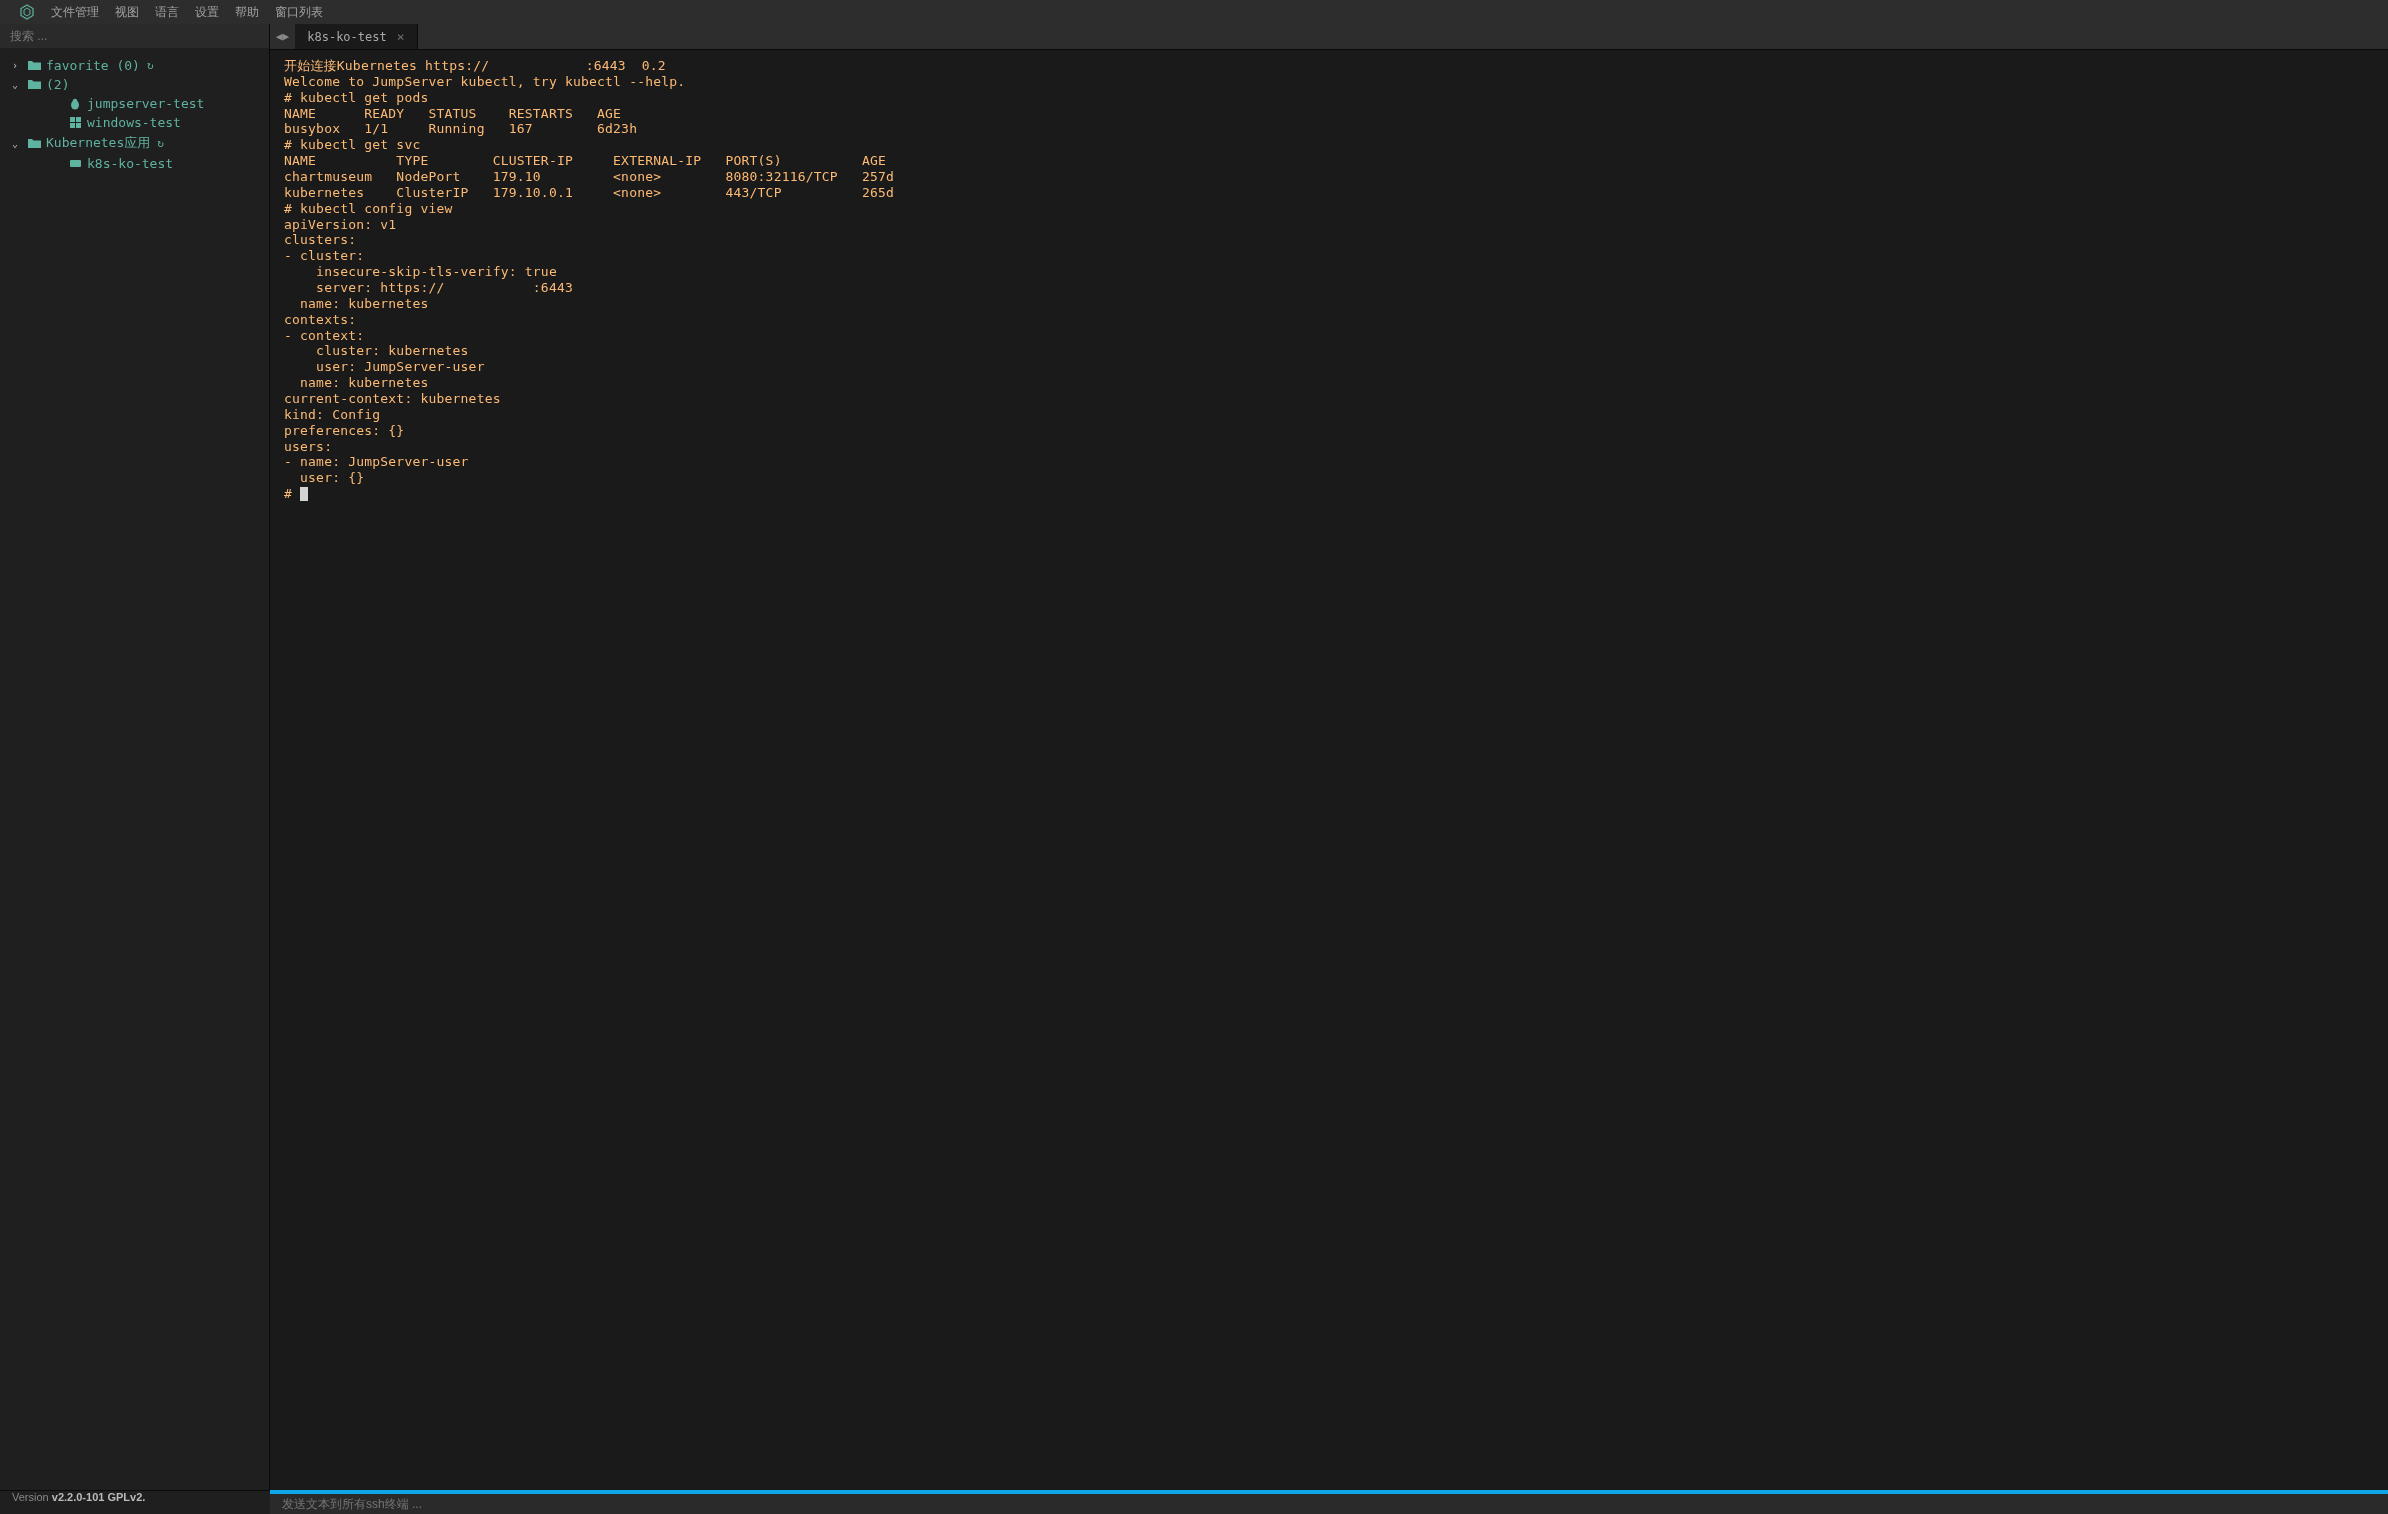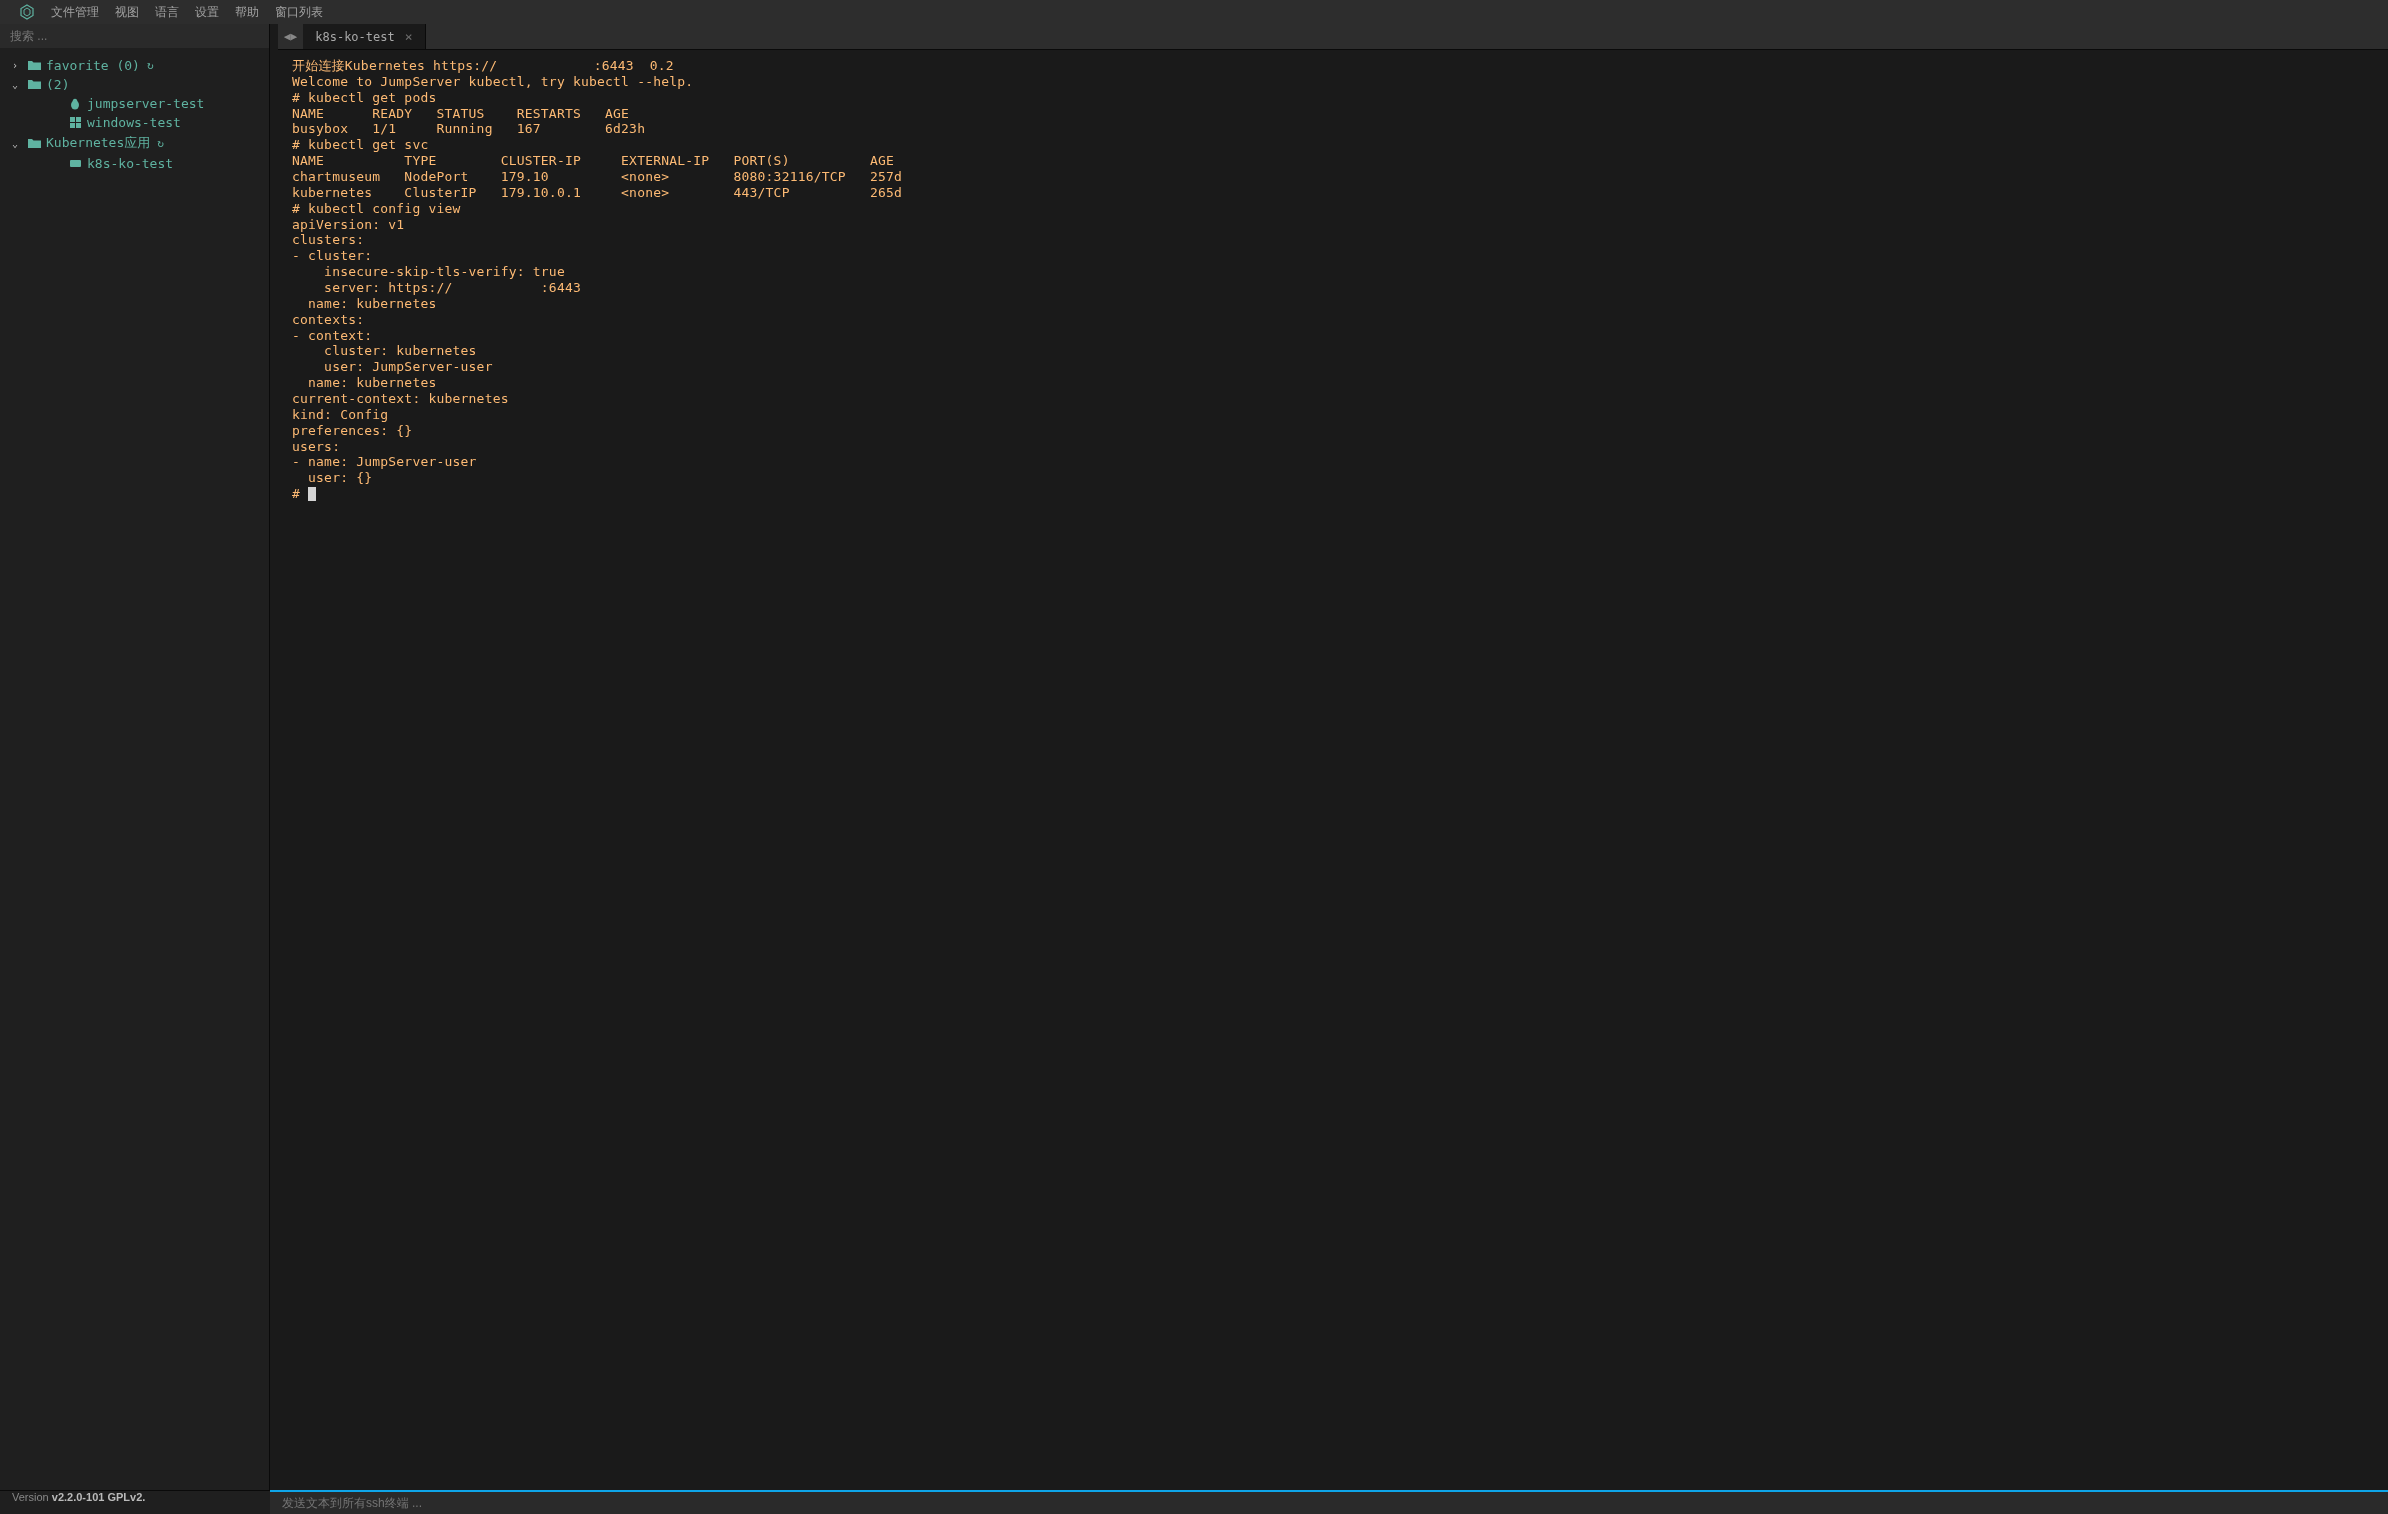--- a/index.html
+++ b/index.html
@@ -36,21 +36,20 @@
     .menubar .menu-item {
       color: #a0a0a0;
       cursor: pointer;
       font-family: -apple-system, BlinkMacSystemFont, "PingFang SC", "Microsoft YaHei", sans-serif;
     }
     
     .main {
       flex: 1;
       display: flex;
       overflow: hidden;
-      gap: 8px;
     }
     
     .sidebar {
       width: 270px;
       background: #1f1f1f;
       display: flex;
       flex-direction: column;
       border-right: 1px solid #0a0a0a;
     }
     .search-bar {
@@ -189,21 +188,21 @@
     }
     .broadcast-bar {
       flex: 1;
       height: 24px;
       background: #2a2a2a;
       display: flex;
       align-items: center;
       padding: 0 12px;
       font-size: 12px;
       color: #888;
-      border-top: 2px solid #0ea5e9;
+      border-top: 4px solid #0ea5e9;
     }
     .broadcast-input {
       background: transparent;
       border: none;
       color: #888;
       font-size: 12px;
       width: 100%;
       outline: none;
       font-family: -apple-system, BlinkMacSystemFont, "PingFang SC", "Microsoft YaHei", sans-serif;
     }

